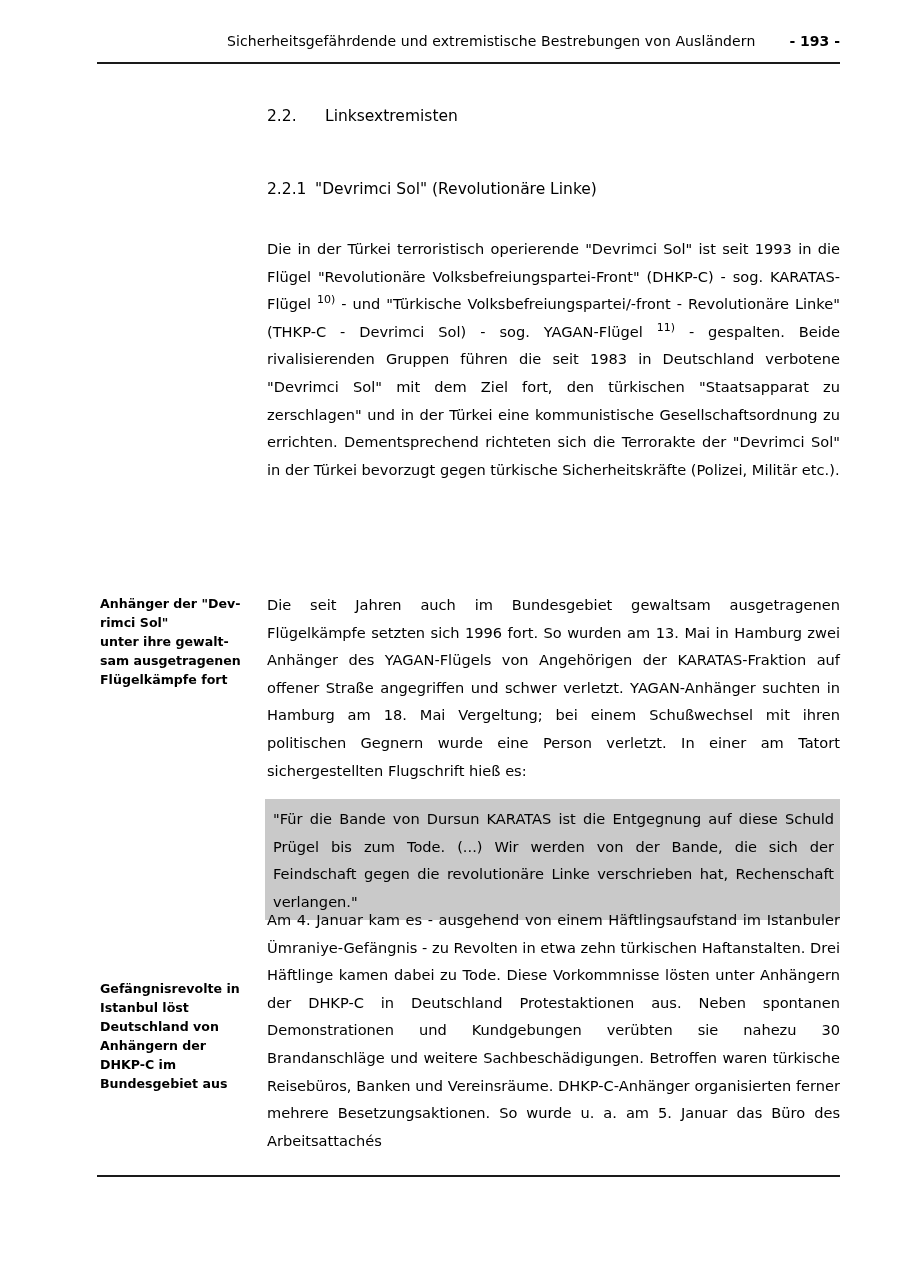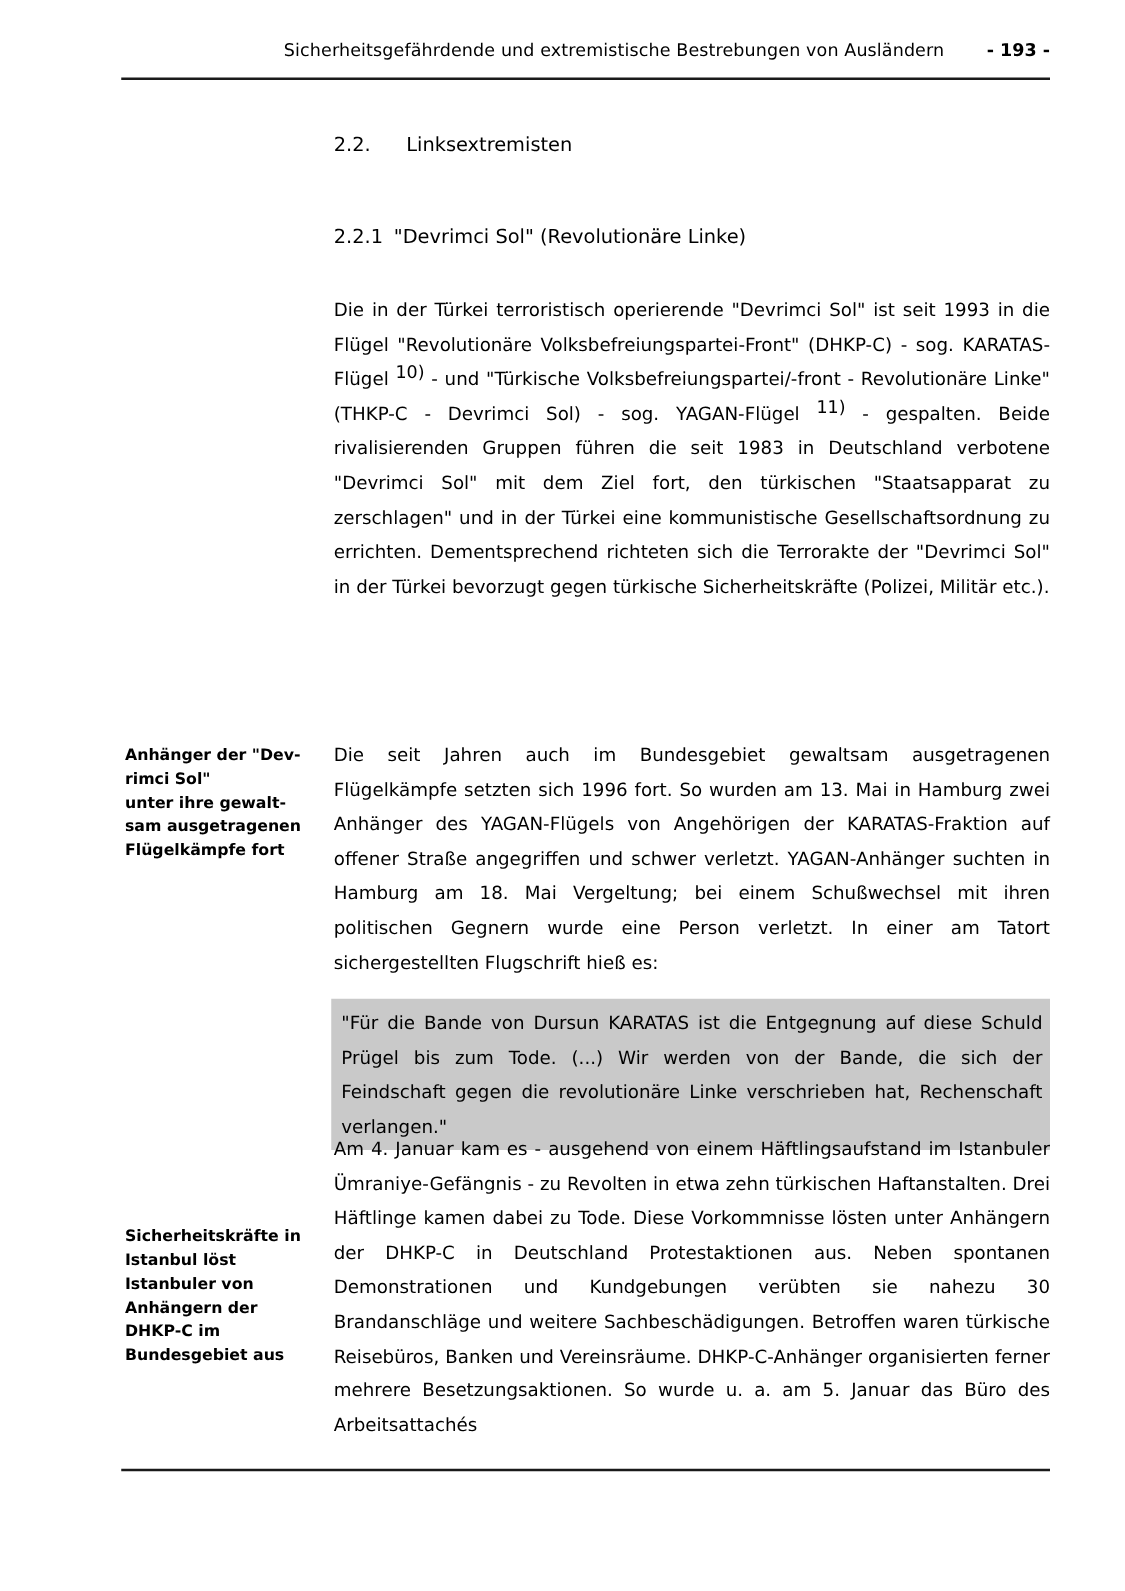--- a/index.html
+++ b/index.html
@@ -74,21 +74,21 @@
   }
   p.body {
     margin: 0;
     font-size: 14.6px;
     line-height: 27.6px;
     text-align: justify;
     text-justify: inter-word;
     hyphens: manual;
   }
   sup.fn {
-    font-size: 14px;
+    font-size: 11px;
     vertical-align: super;
     line-height: 0;
   }
 
   .para-1 { top: 235px; }
   .para-2 { top: 497px; }
   .para-3 { top: 591px; }
   .para-5 { top: 884px; margin-top: 22px; }
 
   
@@ -156,23 +156,23 @@
 
   <div class="col para-3">
     <p class="body">Die seit Jahren auch im Bundesgebiet gewaltsam ausgetragenen Flügelkämpfe setzten sich 1996 fort. So wurden am 13. Mai in Hamburg zwei Anhänger des YAGAN-Flügels von Angehörigen der KARATAS-Fraktion auf offener Straße angegriffen und schwer verletzt. YAGAN-Anhänger suchten in Hamburg am 18. Mai Vergeltung; bei einem Schußwechsel mit ihren politischen Gegnern wurde eine Person verletzt. In einer am Tatort sichergestellten Flugschrift hieß es:</p>
   </div>
 
   <div class="quote">
     <p>"Für die Bande von Dursun KARATAS ist die Entgegnung auf diese Schuld Prügel bis zum Tode. (...) Wir werden von der Bande, die sich der Feindschaft gegen die revolutionäre Linke verschrieben hat, Rechenschaft verlangen."</p>
   </div>
 
   <div class="marginnote note-2">
-    <span>Sicherheitskräfte in</span>
+    <span>Gefängnisrevolte in</span>
     <span>Istanbul löst</span>
-    <span>Istanbuler von</span>
+    <span>Deutschland von</span>
     <span>Anhängern der</span>
     <span>DHKP-C im</span>
     <span>Bundesgebiet aus</span>
   </div>
 
   <div class="col para-5">
     <p class="body">Am 4. Januar kam es - ausgehend von einem Häftlingsaufstand im Istanbuler Ümraniye-Gefängnis - zu Revolten in etwa zehn türkischen Haftanstalten. Drei Häftlinge kamen dabei zu Tode. Diese Vorkommnisse lösten unter Anhängern der DHKP-C in Deutschland Protestaktionen aus. Neben spontanen Demonstrationen und Kundgebungen verübten sie nahezu 30 Brandanschläge und weitere Sachbeschädigungen. Betroffen waren türkische Reisebüros, Banken und Vereinsräume. DHKP-C-Anhänger organisierten ferner mehrere Besetzungsaktionen. So wurde u. a. am 5. Januar das Büro des Arbeitsattachés</p>
   </div>
 
   <div class="rule rule-bottom"></div>

